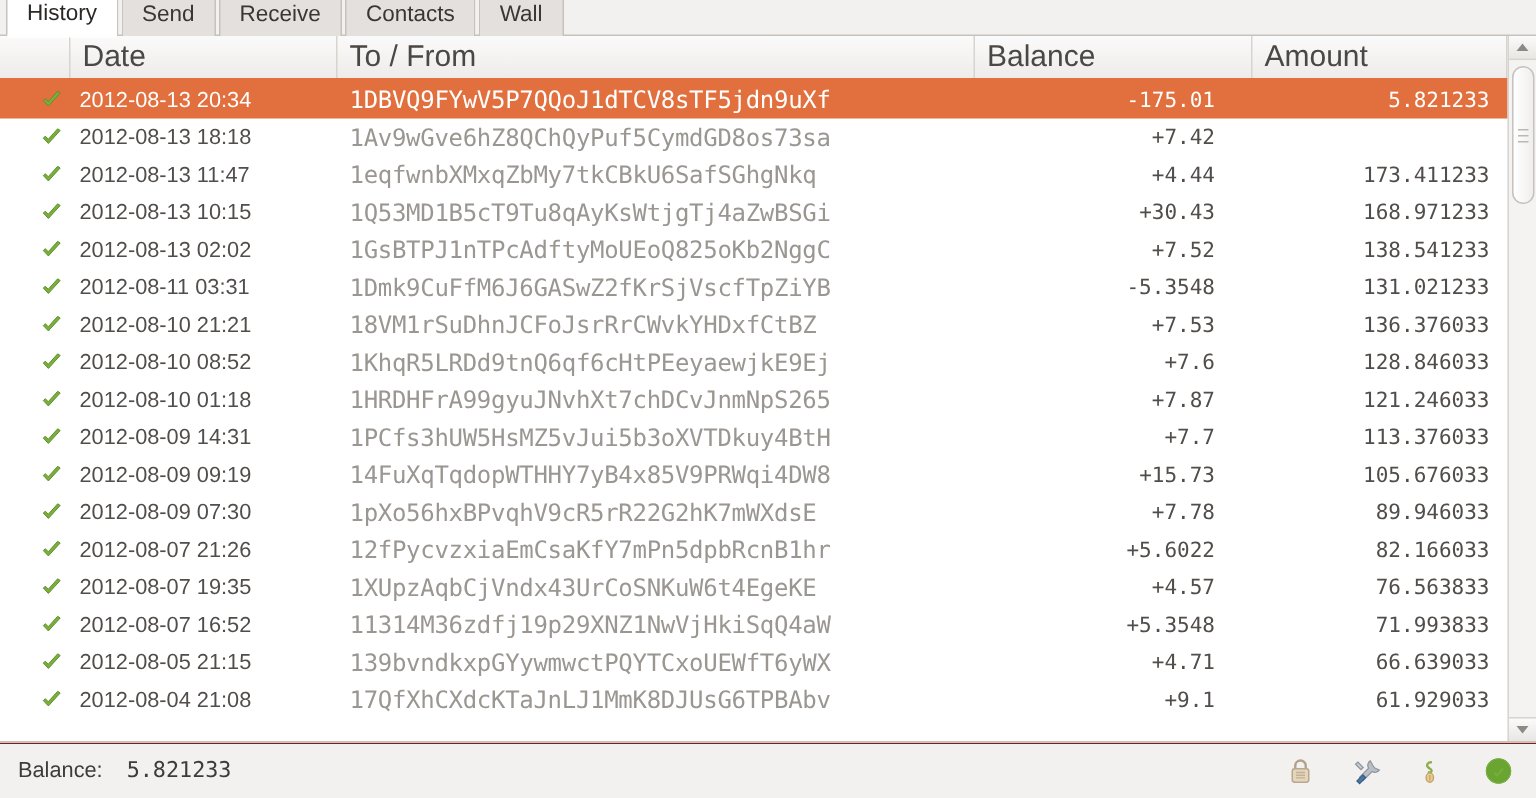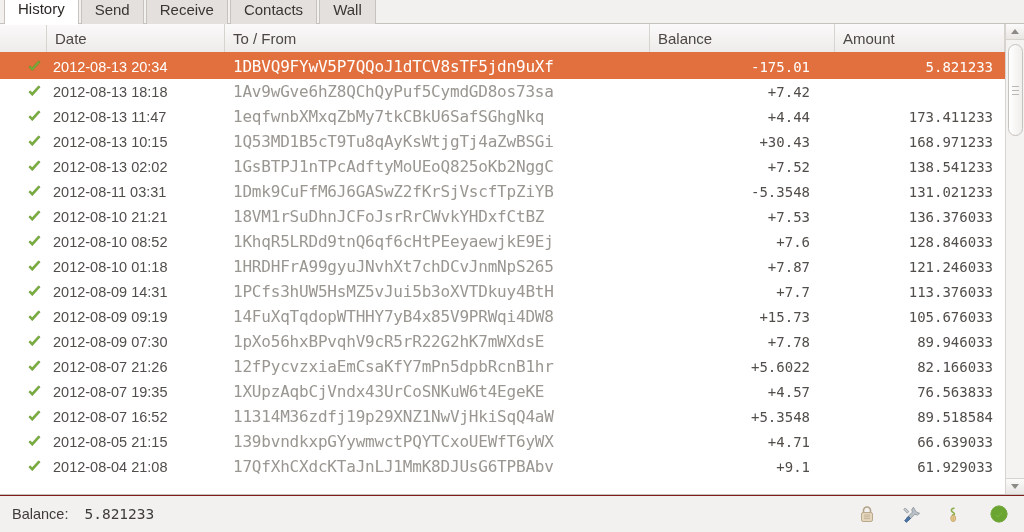--- a/index.html
+++ b/index.html
@@ -61,21 +61,21 @@
   }
 
   .thead {
     display: flex;
     height: 30px;
     background: linear-gradient(#fbfafa, #eeecea);
     border-bottom: 2px solid #e1703e;
     flex: none;
   }
   .thead .th {
-    font-size: 15px;
+    font-size: 20px;
     color: #4b4744;
     display: flex; align-items: center;
     padding: 0 8px;
     border-right: 1px solid #d7d3ce;
     overflow: hidden; white-space: nowrap;
   }
   .thead .th:last-child { border-right: none; }
 
   .col-check { width: 47px; flex: none; }
   .col-date  { width: 178px; flex: none; }
@@ -346,21 +346,21 @@
         </div>
         <div class="row">
           <div class="cell check col-check">
             <svg class="check-icon" viewBox="0 0 16 16">
               <path d="M2 8.6 L5.6 12.4 L14 3.2 L12.2 2 L5.5 9.4 L3.4 7.2 Z" fill="#79b03c" stroke="#5f8f2b" stroke-width="0.7" stroke-linejoin="round"></path>
             </svg>
           </div>
           <div class="cell date col-date">2012-08-07 16:52</div>
           <div class="cell addr col-addr">11314M36zdfj19p29XNZ1NwVjHkiSqQ4aW</div>
           <div class="cell amt col-amt">+5.3548</div>
-          <div class="cell bal col-bal">89.518584</div>
+          <div class="cell bal col-bal">71.993833</div>
         </div>
         <div class="row">
           <div class="cell check col-check">
             <svg class="check-icon" viewBox="0 0 16 16">
               <path d="M2 8.6 L5.6 12.4 L14 3.2 L12.2 2 L5.5 9.4 L3.4 7.2 Z" fill="#79b03c" stroke="#5f8f2b" stroke-width="0.7" stroke-linejoin="round"></path>
             </svg>
           </div>
           <div class="cell date col-date">2012-08-05 21:15</div>
           <div class="cell addr col-addr">139bvndkxpGYywmwctPQYTCxoUEWfT6yWX</div>
           <div class="cell amt col-amt">+4.71</div>

